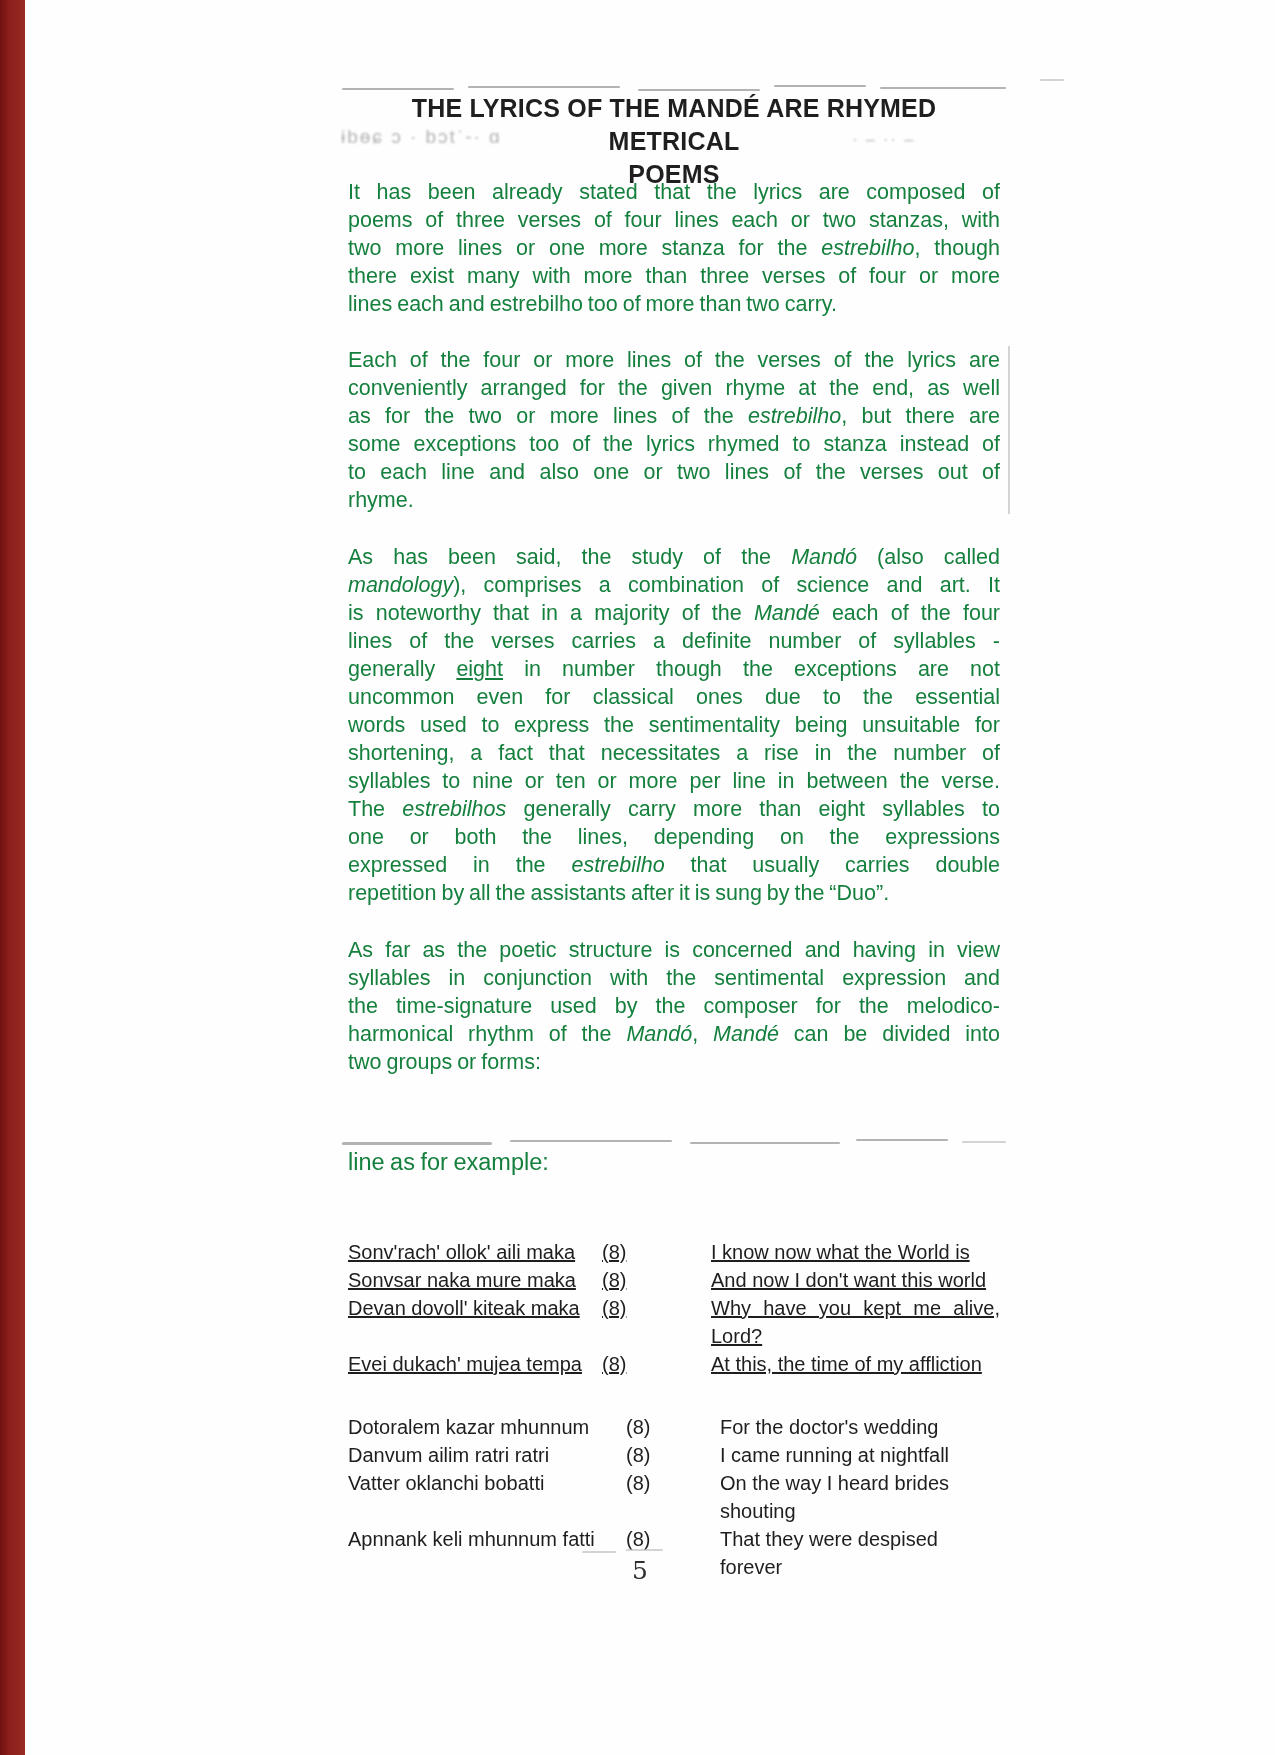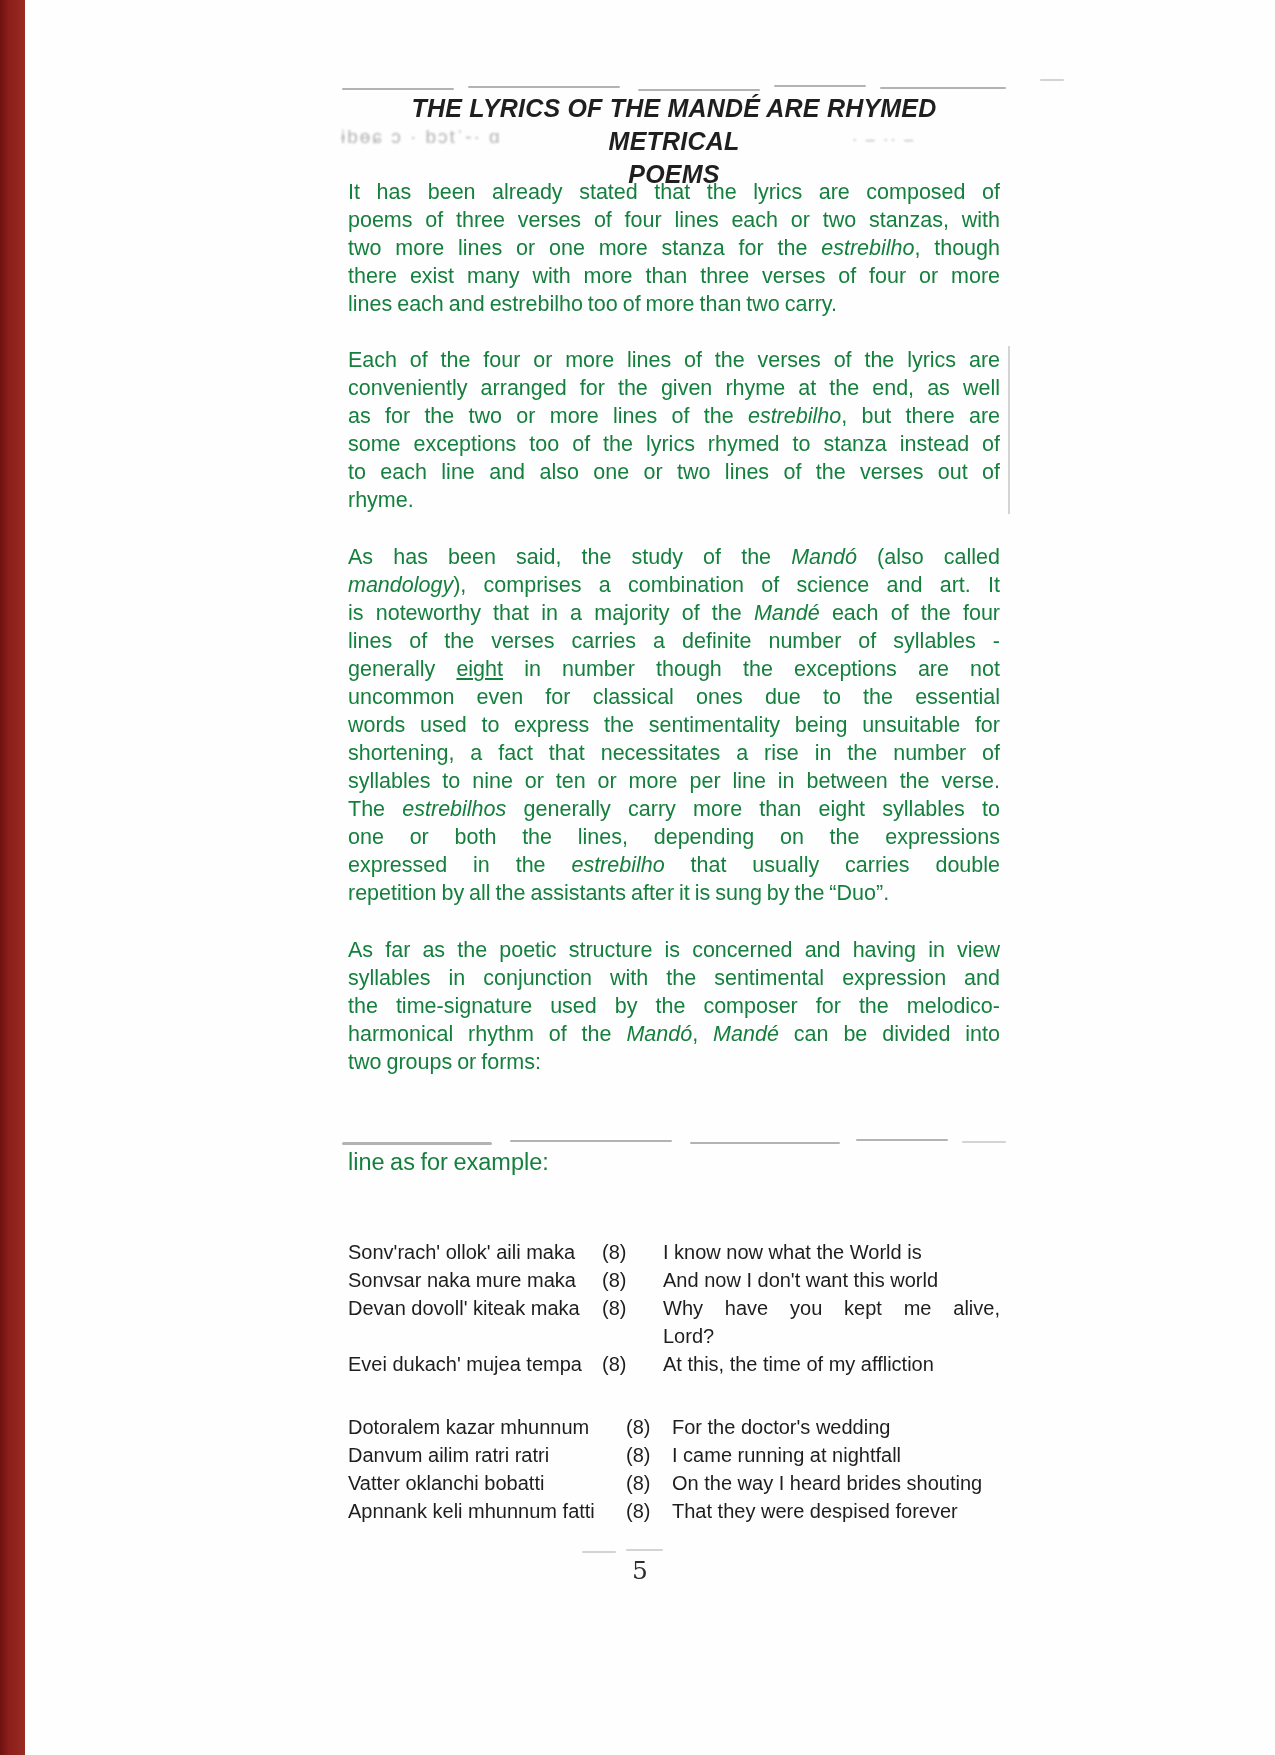--- a/index.html
+++ b/index.html
@@ -1,30 +1,30 @@
 <!DOCTYPE html>
 <html><head>
 <meta charset="utf-8">
 <style>
   html,body{margin:0;padding:0;}
   body{width:1275px;height:1755px;background:#ffffff;font-family:"Liberation Sans",sans-serif;}
   .page{position:relative;width:1275px;height:1755px;background:#fefefe;overflow:hidden;color:#242424;}
   .edge{position:absolute;left:0;top:0;width:25px;height:100%;
         background:linear-gradient(90deg,#6e1210 0%,#8c1e1b 35%,#93251f 70%,#9a2c24 100%);}
   .col{position:absolute;left:348px;width:652px;}
-  .title{font-weight:bold;font-size:25px;line-height:33px;text-align:center;letter-spacing:.2px;color:#1f1f1f;font-style:italic;}
+  .title{font-weight:bold;font-size:25px;line-height:33px;text-align:center;letter-spacing:.2px;color:#1f1f1f;}
   .para .ln,.heading .ln{font-size:21.5px;line-height:28px;word-spacing:-1px;
         text-align:justify;text-align-last:justify;color:#15803d;}
   .heading .ln{font-size:23.5px;}
   .para .ln.last,.heading .ln.last{text-align-last:left;}
   .verses{font-size:20px;line-height:28px;color:#1e1e1e;}
   .vrow{display:flex;align-items:flex-start;}
   .vk{width:254px;white-space:nowrap;}
   .vn{width:61px;white-space:nowrap;}
-  .ve{flex:1;}
+  .ve{flex:1;margin-left:48px;}
   .v2 .vk{width:278px;}
   .v2 .vn{width:46px;}
   .ve .evl{text-align:left;}
   .ve .evl.jl{text-align:justify;text-align-last:justify;}
   .pageno{position:absolute;left:560px;top:1556px;width:160px;text-align:center;
           font-family:"DejaVu Serif",serif;font-size:25px;color:#2e2e2e;}
   .ghost{position:absolute;color:rgba(115,115,115,.55);filter:blur(1.3px);
          font-size:19px;letter-spacing:2px;white-space:nowrap;}
   .art{position:absolute;background:#9a9a9a;height:2px;border-radius:2px;opacity:.75;}
   .art.light{background:#bdbdbd;opacity:.65;}
@@ -98,21 +98,21 @@
   <div class="art" style="left:342px;top:1142px;width:150px;height:3px;"></div>
   <div class="art" style="left:510px;top:1140px;width:162px;"></div>
   <div class="art" style="left:690px;top:1142px;width:150px;"></div>
   <div class="art" style="left:856px;top:1139px;width:92px;"></div>
   <div class="art light" style="left:962px;top:1141px;width:44px;"></div>
 
   <div class="col heading" style="top:1148px;">
     <div class="ln last">line as for example:</div>
   </div>
 
-  <div class="col verses v1" style="top:1238px;">
+  <div class="col verses v1" style="top:1238px;text-decoration:underline;">
     <div class="vrow">
       <div class="vk">Sonv'rach' ollok' aili maka</div>
       <div class="vn">(8)</div>
       <div class="ve">
           <div class="evl">I know now what the World is</div>
         </div>
     </div>
     <div class="vrow">
       <div class="vk">Sonvsar naka mure maka</div>
       <div class="vn">(8)</div>

